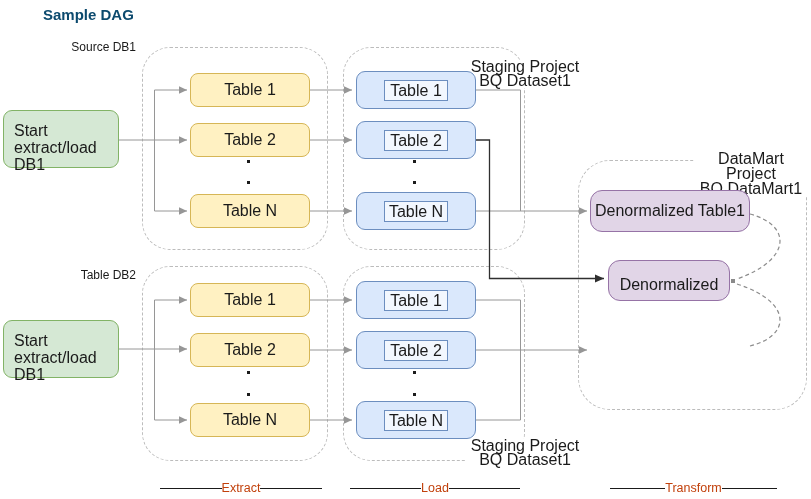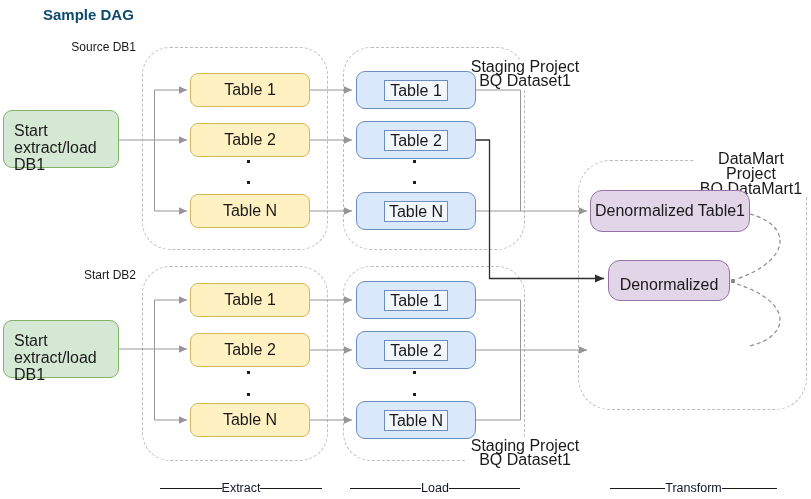--- a/index.html
+++ b/index.html
@@ -16,21 +16,21 @@
         width:120px;height:34px;line-height:32px;text-align:center;}
   .bbox{background:#dae8fc;border:1px solid #6c8ebf;border-radius:9px;
         width:120px;height:38px;}
   .bbox .inner{box-sizing:border-box;margin:8px auto 0;width:64px;height:21px;
         background:#f2f7fe;border:1px solid #6c8ebf;text-align:center;line-height:19px;}
   .pbox{background:#e1d5e7;border:1px solid #9673a6;border-radius:12px;
         text-align:center;}
   .caption{position:absolute;font-size:16px;line-height:14px;text-align:center;
            background:#fff;}
   .vdot{position:absolute;width:3px;height:3px;background:#1c1c1c;}
-  .stage{position:absolute;display:flex;align-items:center;font-size:12.5px;color:#0f172a;height:14px;}
+  .stage{position:absolute;display:flex;align-items:center;font-size:12.5px;color:#c2410c;height:14px;}
   .stage .rule{flex:1;border-top:1px solid #1a1a1a;height:0;}
   svg.wires{position:absolute;left:0;top:0;}
 </style>
 </head>
 <body>
 
 <div class="canvas">
 
   <div class="dashed" style="left:142px;top:47px;width:184px;height:201px;"></div>
   <div class="dashed" style="left:343px;top:47px;width:180px;height:201px;"></div>
@@ -74,21 +74,21 @@
 
     <g stroke="#8c8c8c" stroke-width="1.2" fill="none" stroke-dasharray="4,3">
       <path d="M750,214 C791,225 793,259 737,279"></path>
       <path d="M750,346 C791,336 793,302 737,284"></path>
     </g>
     <rect x="731" y="279" width="4" height="4" fill="#8a8a8a"></rect>
   </svg>
 
   <div class="abs title" style="left:43px;top:6px;">Sample DAG</div>
   <div class="abs lbl" style="left:46px;top:40px;width:90px;">Source DB1</div>
-  <div class="abs lbl" style="left:46px;top:268px;width:90px;">Start DB2</div>
+  <div class="abs lbl" style="left:46px;top:268px;width:90px;">Table DB2</div>
 
   <div class="caption" style="left:465px;top:60px;width:120px;">
     <div>Staging Project</div>
     <div>BQ Dataset1</div>
   </div>
   <div class="caption" style="left:465px;top:439px;width:120px;">
     <div>Staging Project</div>
     <div>BQ Dataset1</div>
   </div>
   <div class="caption" style="left:695px;top:151px;width:112px;line-height:15px;">

